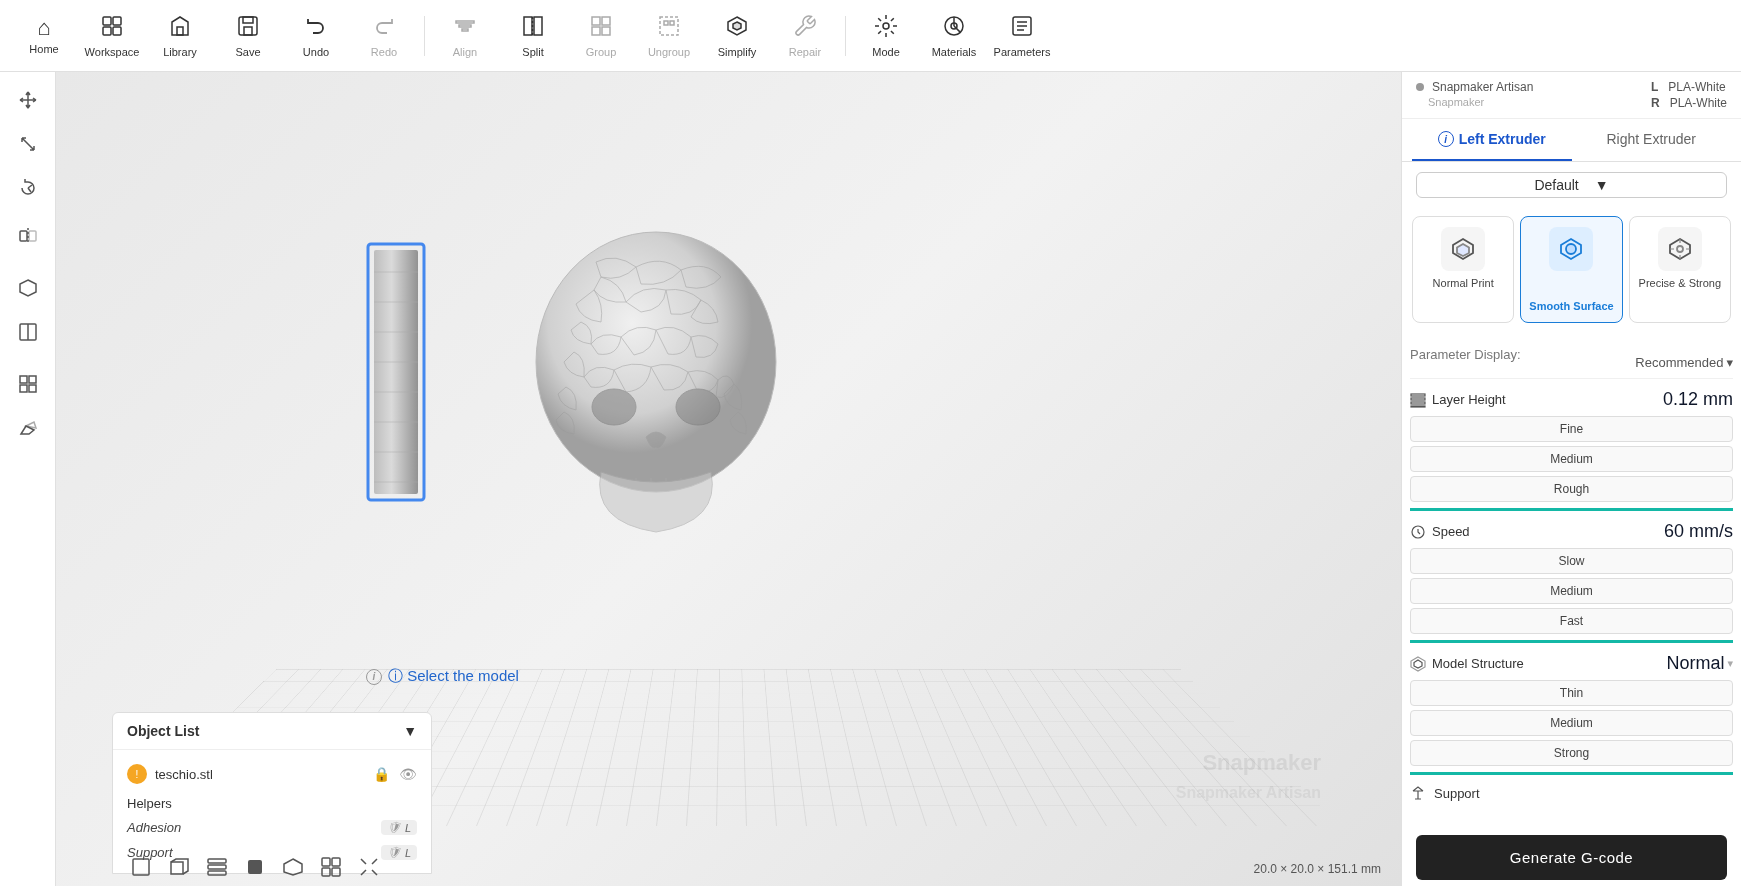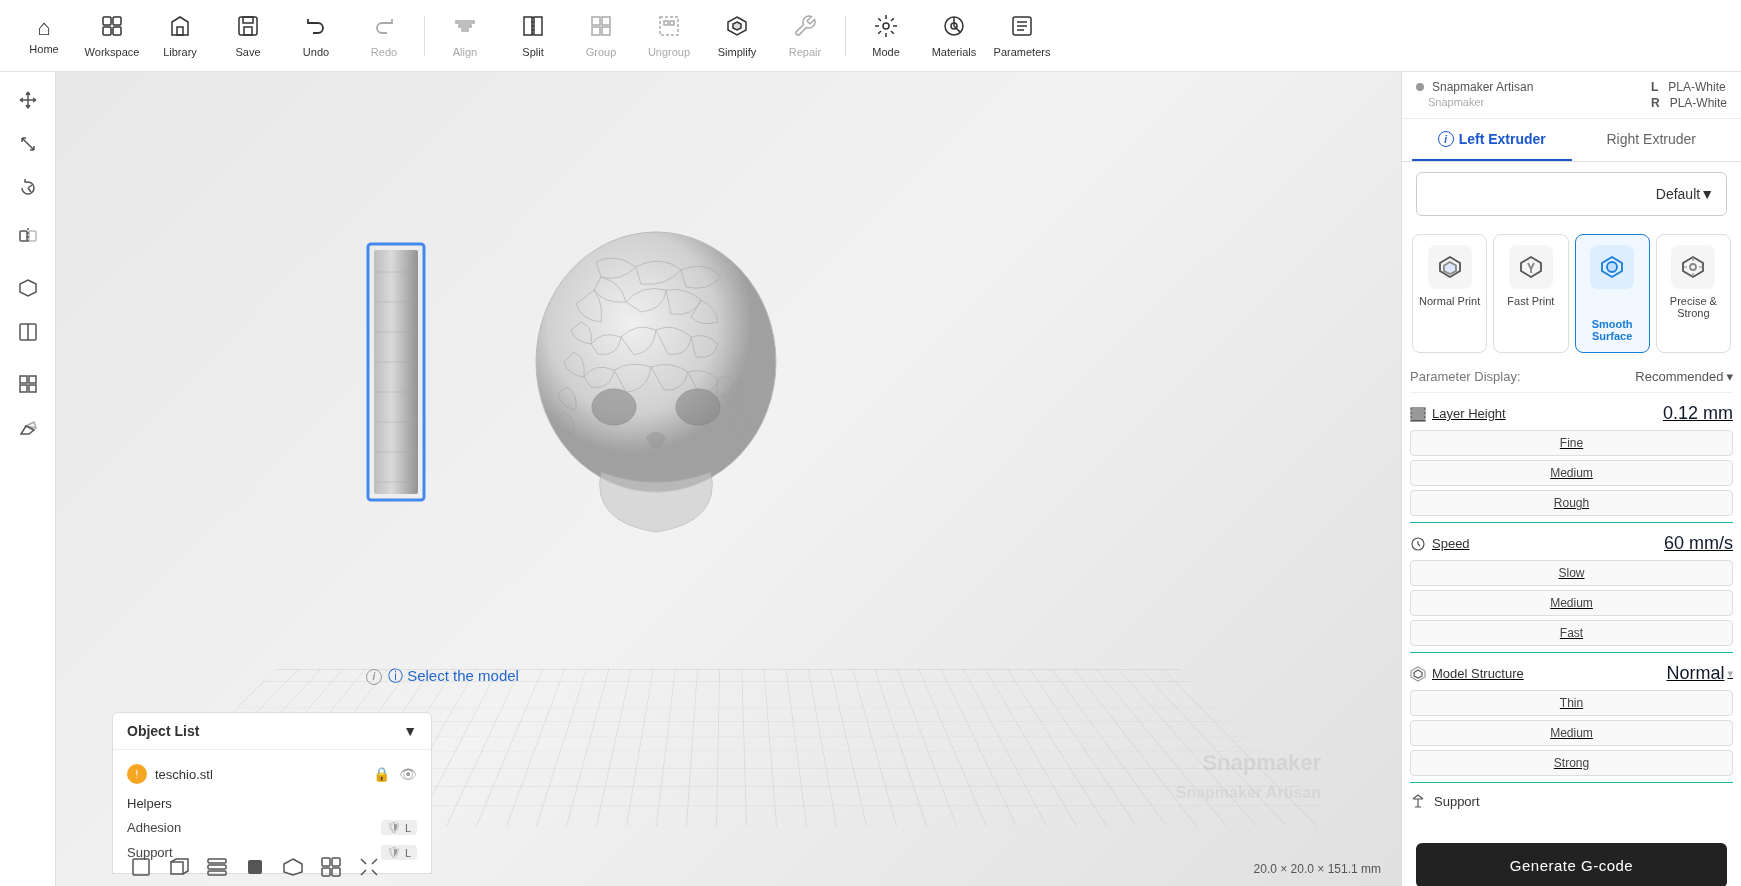--- a/index.html
+++ b/index.html
@@ -184,20 +184,21 @@
     .object-name { flex: 1; }
     .object-actions { display: flex; gap: 8px; color: #999; font-size: 14px; }
     .helpers-title { padding: 6px 14px 4px; font-size: 13px; font-weight: 400; color: #333; }
     .helper-item {
       display: flex;
       align-items: center;
       padding: 5px 14px;
       font-size: 13px;
       color: #444;
       justify-content: space-between;
+      font-style: italic;
     }
     .helper-badge {
       background: #eee;
       border-radius: 4px;
       padding: 1px 6px;
       font-size: 11px;
       color: #666;
       display: flex;
       align-items: center;
       gap: 4px;
@@ -270,27 +271,28 @@
       color: #1a56cc;
       border-bottom-color: #1a56cc;
       font-weight: 600;
     }
 
     
     .param-dropdown {
       margin: 10px 14px;
       border: 1px solid #ccc;
       border-radius: 6px;
-      padding: 13px 12px;
-      display: flex;
-      justify-content: flex-end;
+      padding: 4px 12px;
+      display: flex;
+      justify-content: center;
       align-items: center;
       font-size: 14px;
       color: #333;
       cursor: pointer;
+      gap: 16px;
     }
 
     
     .print-modes {
       display: flex;
       gap: 6px;
       padding: 8px 10px;
       justify-content: space-between;
     }
     .mode-card {
@@ -330,22 +332,21 @@
       display: flex;
       align-items: center;
       justify-content: space-between;
       padding: 8px 0;
       border-bottom: 1px solid #f0f0f0;
       font-size: 13px;
       color: #777;
     }
     .param-row {
       padding: 10px 0 6px;
-      border-bottom: 1px solid #14b8a6;
-      text-decoration: underline;
+      border-bottom: 3px solid #14b8a6;
     }
     .param-row-header {
       display: flex;
       align-items: center;
       justify-content: space-between;
       margin-bottom: 6px;
     }
     .param-label {
       display: flex;
       align-items: center;
@@ -429,20 +430,21 @@
     }
 
     
     .recommended-select {
       font-size: 13px;
       color: #555;
       display: flex;
       align-items: center;
       gap: 3px;
       cursor: pointer;
+      margin-top: 16px;
     }
   </style>
 </head>
 <body>
 
 <div id="toolbar">
   <div class="tool-item">
     <div class="icon-wrap">⌂</div>
     <span>Home</span>
   </div>
@@ -861,30 +863,20 @@
 
     <div class="print-modes">
       <div class="mode-card">
         <div class="mode-icon">
           <svg width="28" height="28" viewBox="0 0 28 28" fill="none" stroke="#555" stroke-width="1.8">
               <polygon points="14,4 24,10 24,18 14,24 4,18 4,10"></polygon>
               <polygon points="14,9 20,12.5 20,18 14,21 8,18 8,12.5" stroke="#888" fill="#e0e8ff"></polygon>
             </svg>
         </div>
         <span>Normal Print</span>
-      </div>
-      <div class="mode-card">
-        <div class="mode-icon">
-          <svg width="28" height="28" viewBox="0 0 28 28" fill="none" stroke="#555" stroke-width="1.8">
-              <polygon points="14,4 24,10 24,18 14,24 4,18 4,10"></polygon>
-              <polyline points="11,10 14,16 17,10" stroke="#888" fill="none"></polyline>
-              <line x1="14" y1="16" x2="14" y2="20" stroke="#888"></line>
-            </svg>
-        </div>
-        <span>Fast Print</span>
       </div>
       <div class="mode-card active">
         <div class="mode-icon">
           <svg width="28" height="28" viewBox="0 0 28 28" fill="none" stroke="#1a7dd8" stroke-width="1.8">
               <polygon points="14,4 24,10 24,18 14,24 4,18 4,10"></polygon>
               <circle cx="14" cy="14" r="5" stroke="#1a7dd8" fill="#c0deff"></circle>
             </svg>
         </div>
         <span style="color:#1a7dd8;font-weight:600;margin-top:23px;">Smooth Surface</span>
       </div>

